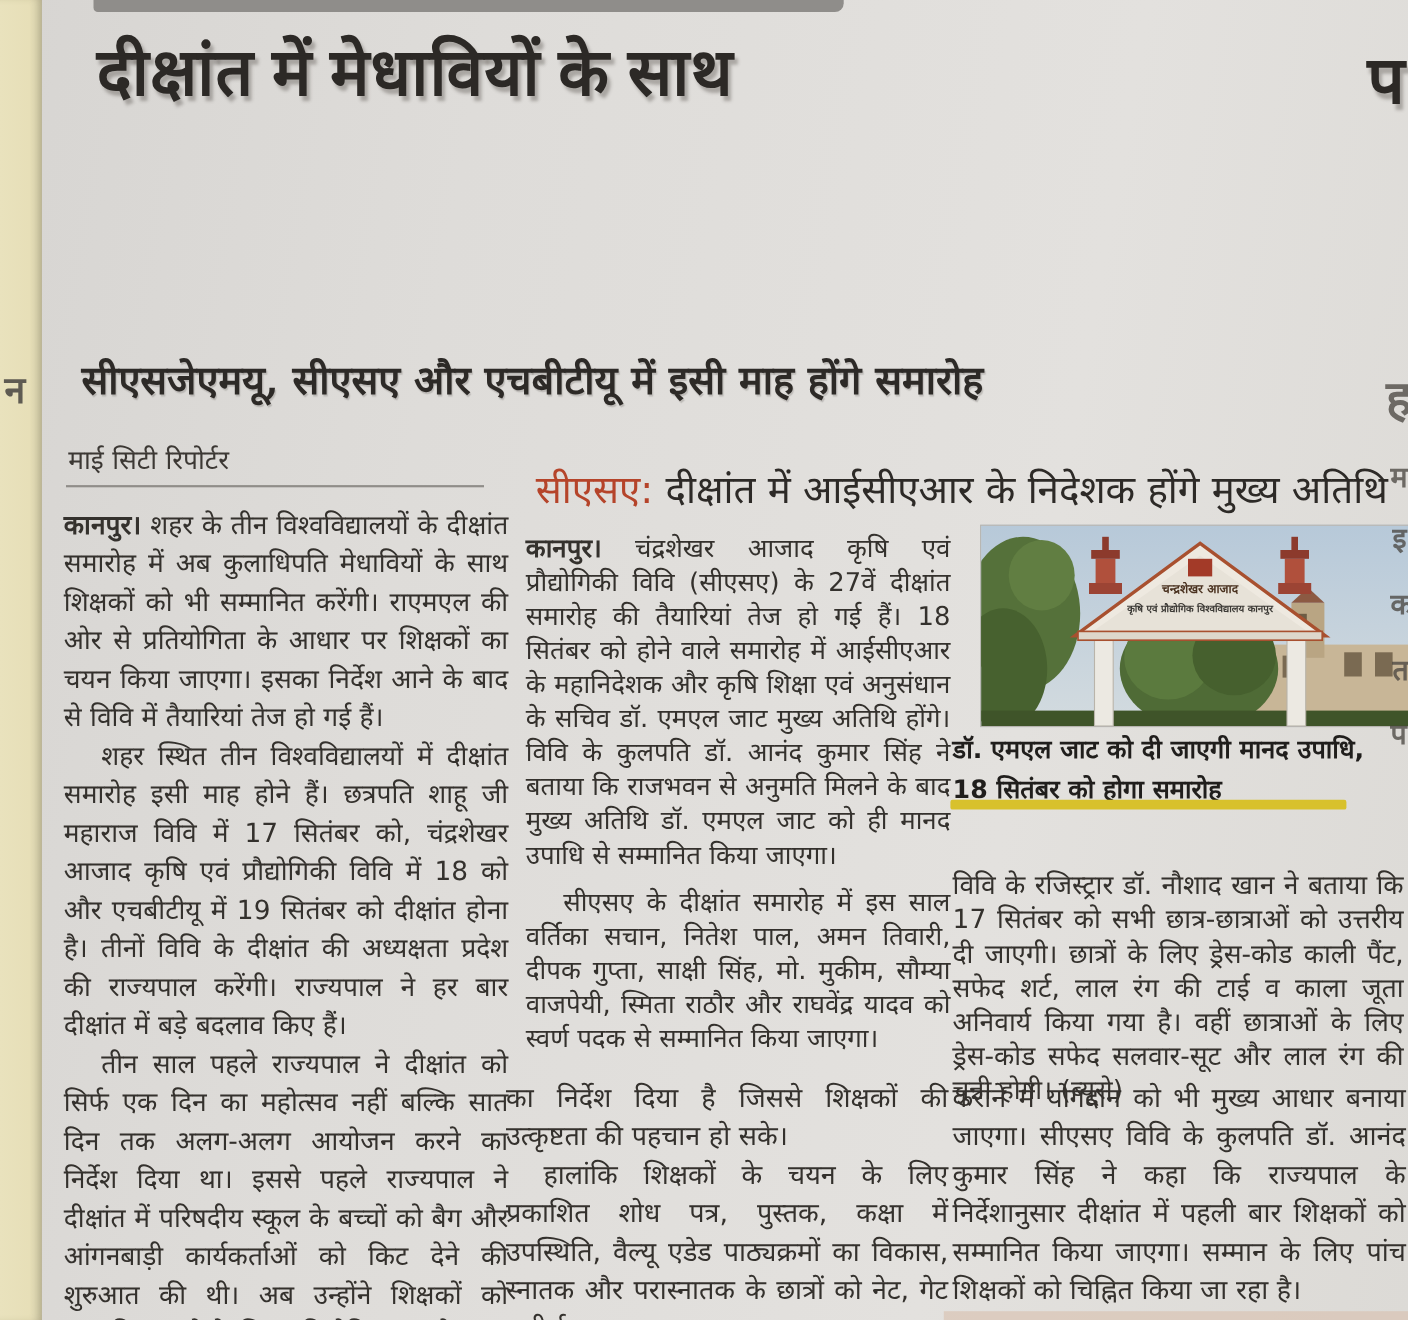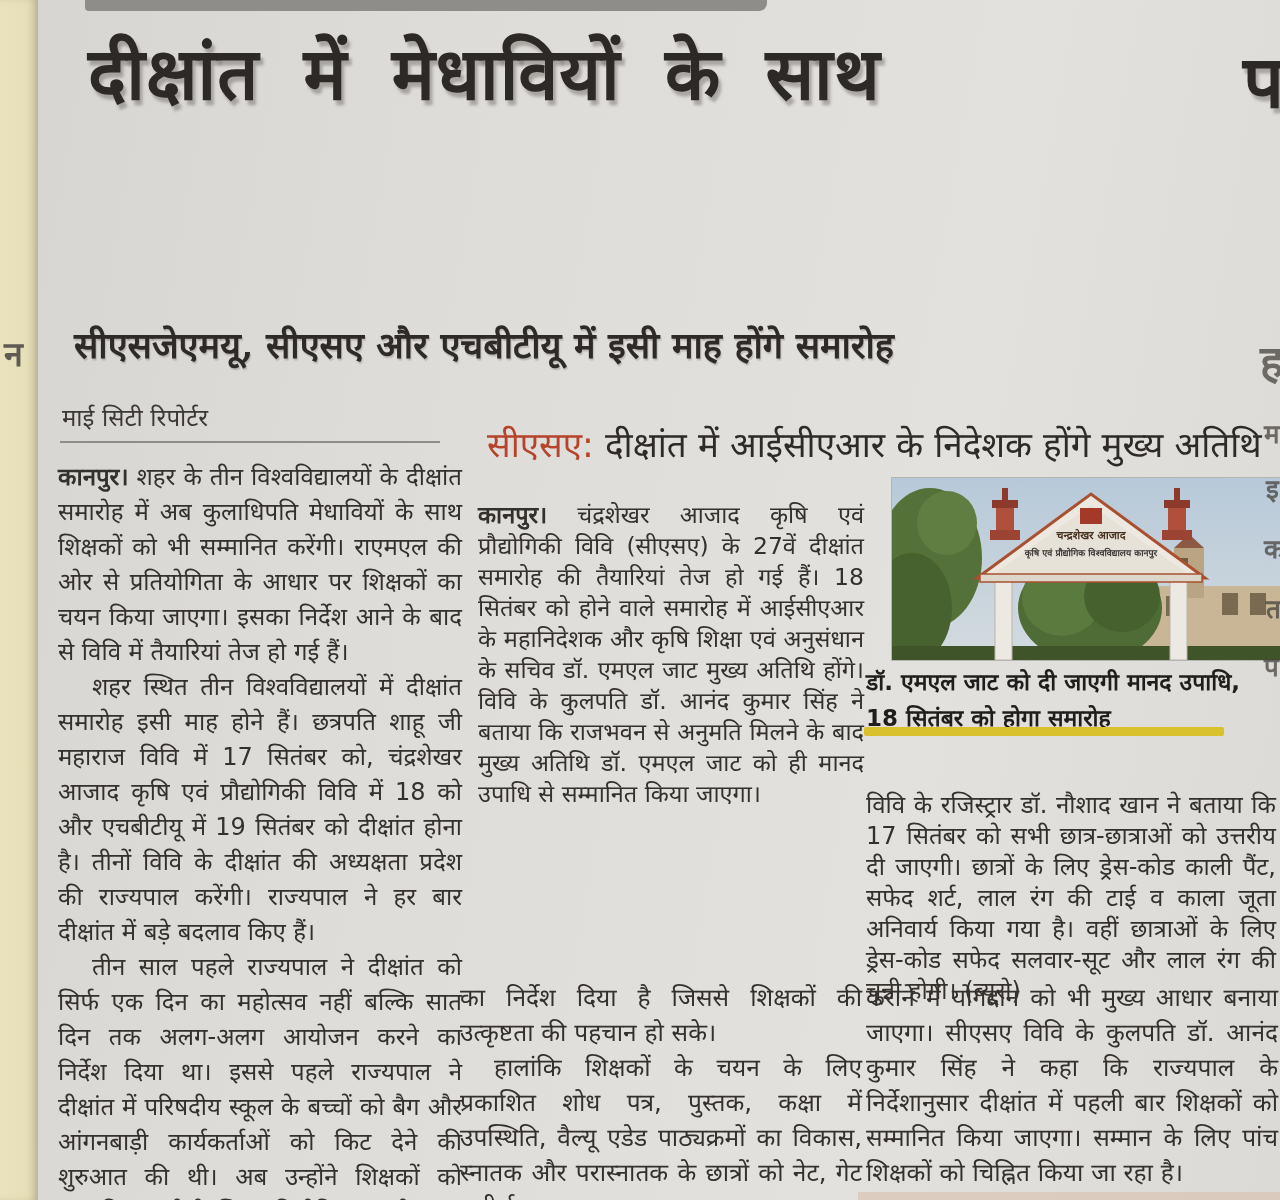--- a/index.html
+++ b/index.html
@@ -21,22 +21,22 @@
     box-shadow:inset -6px 0 8px -4px rgba(120,110,80,.45);
   }
   .strip-frag{position:absolute;color:#5f5b52;font-weight:bold;}
   
   .top-bar{
     position:absolute;left:85px;top:0;width:682px;height:11px;
     background:#8f8d8a;border-radius:0 0 8px 4px;
   }
   
   .headline-line{
-    position:absolute;font-family:Liberation Mono, monospace;
-    font-weight:bold;color:#2c2926;font-size:72px;letter-spacing:1px;
+    position:absolute;font-family:Liberation Serif, serif;
+    font-weight:bold;color:#2c2926;font-size:60px;letter-spacing:1px;
     white-space:nowrap;text-shadow:3px 5px 3px rgba(60,54,48,.33);
   }
   .hl1{left:88px;top:22px;}
   .hl2{left:108px;top:168px;}
   .hl-frag{left:1243px;top:30px;}
   .subheadline{
     position:absolute;left:74px;top:320px;width:1175px;
     font-family:"DejaVu Serif","Liberation Serif",serif;
     font-weight:bold;font-size:36px;color:#2d2a27;white-space:nowrap;
     text-shadow:1px 2px 1px rgba(70,64,58,.22);
@@ -50,21 +50,21 @@
   }
   .body-text p{margin:0;}
   .body-text p.indent{text-indent:34px;}
   .dateline{font-weight:bold;}
   .col1{left:58px;top:460px;width:404px;}
   .sub-header{
     position:absolute;left:487px;top:420px;width:792px;white-space:nowrap;
     font-weight:normal;font-size:35px;color:#2d2a27;
   }
   .kicker{color:#b5442a;}
-  .col2{left:478px;top:483px;width:386px;line-height:31px;font-size:23.5px;margin-top:17px;}
+  .col2{left:478px;top:483px;width:386px;line-height:31px;font-size:23.5px;}
   .col2 p.indent{margin-top:12px;}
   
   .photo{
     position:absolute;left:891px;top:477px;width:402px;height:182px;
     border:1px solid #b7b4b0;background:#c2ccd4;
   }
   .caption{
     position:absolute;left:866px;top:664px;width:412px;
     font-weight:bold;font-size:23px;line-height:36px;color:#201e1c;text-align:left;
   }
@@ -99,20 +99,21 @@
     <p class="indent">शहर स्थित तीन विश्वविद्यालयों में दीक्षांत समारोह इसी माह होने हैं। छत्रपति शाहू जी महाराज विवि में 17 सितंबर को, चंद्रशेखर आजाद कृषि एवं प्रौद्योगिकी विवि में 18 को और एचबीटीयू में 19 सितंबर को दीक्षांत होना है। तीनों विवि के दीक्षांत की अध्यक्षता प्रदेश की राज्यपाल करेंगी। राज्यपाल ने हर बार दीक्षांत में बड़े बदलाव किए हैं।</p>
     <p class="indent">तीन साल पहले राज्यपाल ने दीक्षांत को सिर्फ एक दिन का महोत्सव नहीं बल्कि सात दिन तक अलग-अलग आयोजन करने का निर्देश दिया था। इससे पहले राज्यपाल ने दीक्षांत में परिषदीय स्कूल के बच्चों को बैग और आंगनबाड़ी कार्यकर्ताओं को किट देने की शुरुआत की थी। अब उन्होंने शिक्षकों को सम्मानित करने के लिए प्रतियोगिता कराने</p>
   </div>
 
   <div class="sub-header">
     <span class="kicker">सीएसए:</span><span> दीक्षांत में आईसीएआर के निदेशक होंगे मुख्य अतिथि</span>
   </div>
 
   <div class="body-text col2">
     <p><span class="dateline">कानपुर।</span> <span>चंद्रशेखर आजाद कृषि एवं प्रौद्योगिकी विवि (सीएसए) के 27वें दीक्षांत समारोह की तैयारियां तेज हो गई हैं। 18 सितंबर को होने वाले समारोह में आईसीएआर के महानिदेशक और कृषि शिक्षा एवं अनुसंधान के सचिव डॉ. एमएल जाट मुख्य अतिथि होंगे। विवि के कुलपति डॉ. आनंद कुमार सिंह ने बताया कि राजभवन से अनुमति मिलने के बाद मुख्य अतिथि डॉ. एमएल जाट को ही मानद उपाधि से सम्मानित किया जाएगा।</span></p>
+    <p class="indent">सीएसए के दीक्षांत समारोह में इस साल वर्तिका सचान, नितेश पाल, अमन तिवारी, दीपक गुप्ता, साक्षी सिंह, मो. मुकीम, सौम्या वाजपेयी, स्मिता राठौर और राघवेंद्र यादव को स्वर्ण पदक से सम्मानित किया जाएगा।</p>
   </div>
 
   <div class="photo">
     <svg width="402" height="182" viewBox="0 0 402 182" xmlns="http://www.w3.org/2000/svg">
       <defs>
         <linearGradient id="sky" x1="0" y1="0" x2="0" y2="1">
           <stop offset="0" stop-color="#b7c9d9"></stop>
             <stop offset="1" stop-color="#d3dbdf"></stop>
         </linearGradient>
       </defs>

